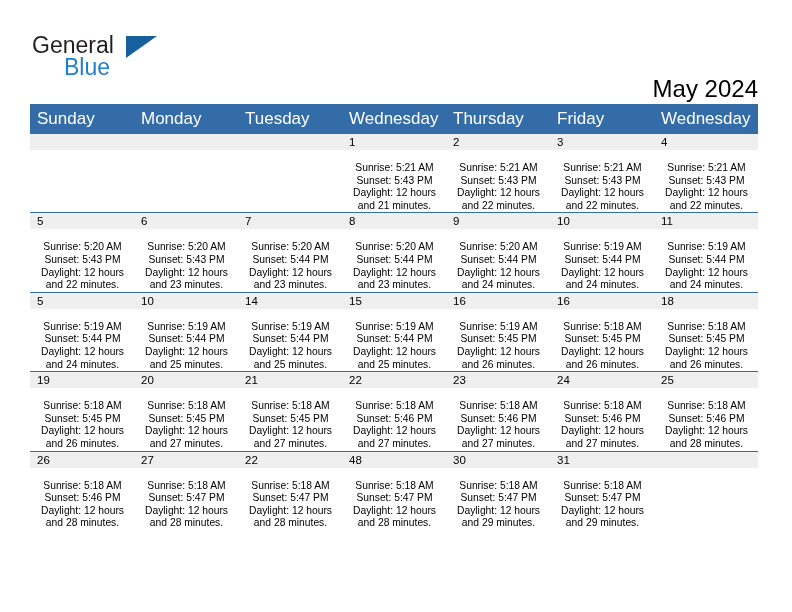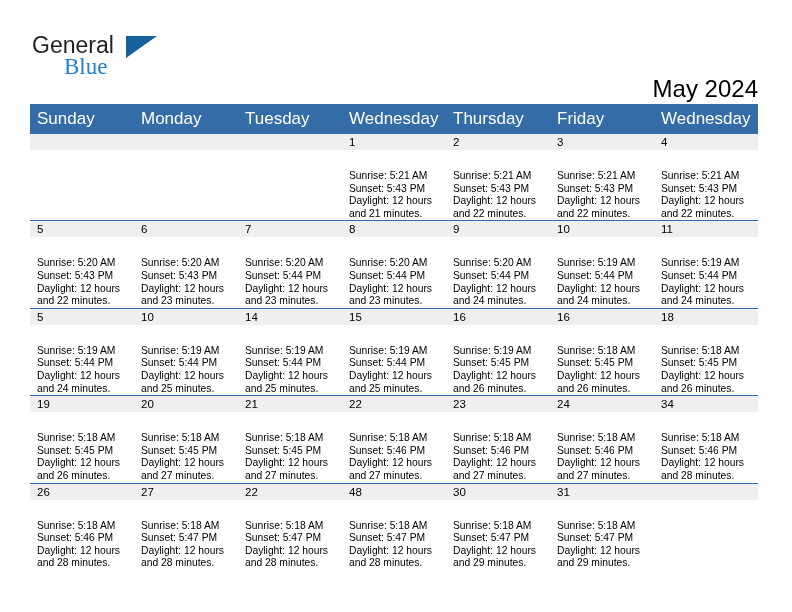--- a/index.html
+++ b/index.html
@@ -45,21 +45,21 @@
     letter-spacing: 0px;
     color: #231f20;
     font-family: "Liberation Sans", sans-serif;
   }
   .logo-blue {
     position: absolute;
     left: 34px;
     top: 22px;
     font-size: 23px;
     color: #1f7fd0;
-    font-family: Liberation Serif, serif;
+    font-family: Liberation Sans, sans-serif;
   }
   .logo-triangle {
     position: absolute;
     left: 96px;
     top: 4px;
     width: 0;
     height: 0;
     border-left: 31px solid #16609e;
     border-bottom: 22px solid transparent;
   }
@@ -120,24 +120,25 @@
   .daynum-bar {
     background: #efefef;
     height: 16px;
     padding: 1px 0 1px 7px;
     font-size: 11.5px;
     line-height: 15px;
     color: #000000;
     box-sizing: border-box;
   }
   .cell-body {
-    padding: 20px 6px 0 7px;
+    padding: 12px 6px 0 7px;
     font-size: 10.3px;
     line-height: 12.6px;
     color: #000000;
+    text-align: center;
   }
   .cell-body div {
     white-space: nowrap;
   }
   .cell-empty .daynum-bar {
     background: #efefef;
   }
 </style>
 </head>
 <body>
@@ -398,21 +399,21 @@
           <td>
             <div class="daynum-bar">24</div>
             <div class="cell-body">
               <div>Sunrise: 5:18 AM</div>
               <div>Sunset: 5:46 PM</div>
               <div>Daylight: 12 hours</div>
               <div>and 27 minutes.</div>
             </div>
           </td>
           <td>
-            <div class="daynum-bar">34</div>
+            <div class="daynum-bar">25</div>
             <div class="cell-body">
               <div>Sunrise: 5:18 AM</div>
               <div>Sunset: 5:46 PM</div>
               <div>Daylight: 12 hours</div>
               <div>and 28 minutes.</div>
             </div>
           </td>
         </tr>
         <tr class="week-row">
           <td>

